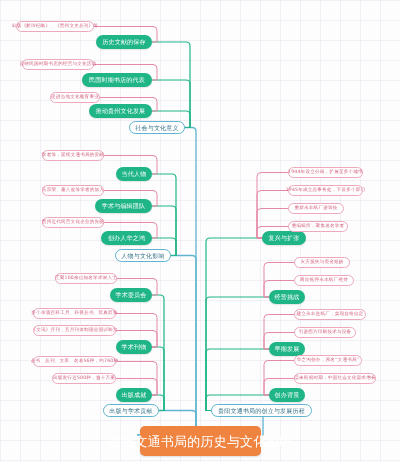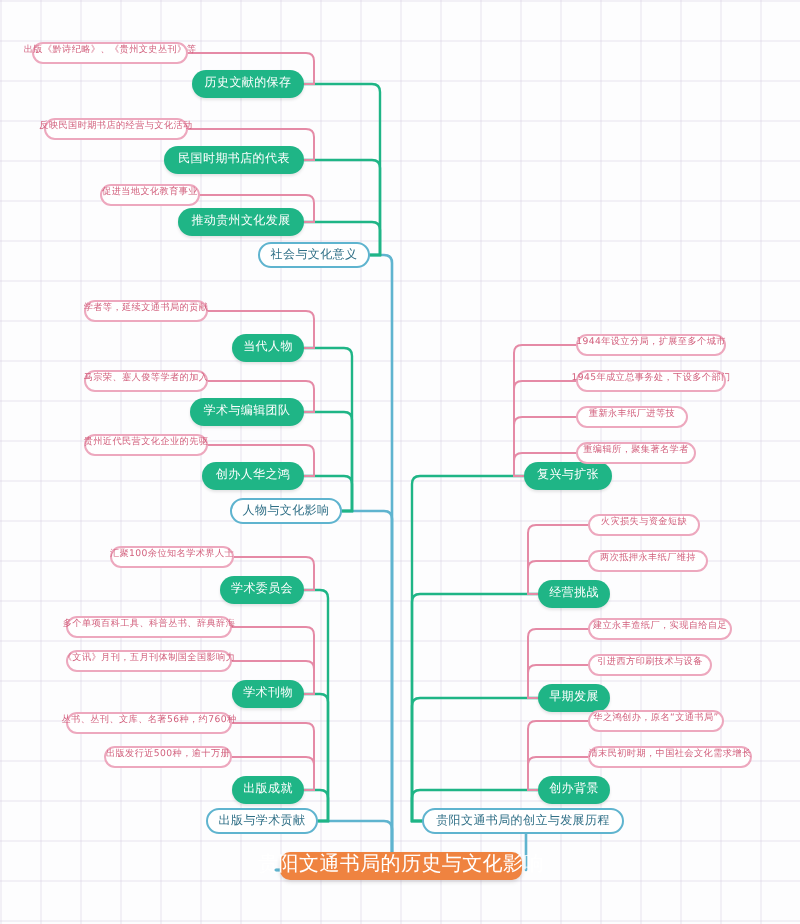--- a/index.html
+++ b/index.html
@@ -27,23 +27,23 @@
     display:flex;align-items:center;justify-content:center;
     white-space:nowrap;
     line-height:1;
     letter-spacing:.2px;
   }
   
   .n-root{
     background:#ef8340;
     color:#ffffff;
     border-radius:5px;
-    font-size:10px;
+    font-size:13px;
     padding:0 8px;
-    height:14px;
+    height:30px;
     box-shadow:0 1px 2px rgba(0,0,0,.13);
   }
   
   .n-l1{
     background:#ffffff;
     color:#2f6f86;
     border:1px solid #5fb4cf;
     border-radius:9px;
     font-size:6px;
     padding:0 6px;

